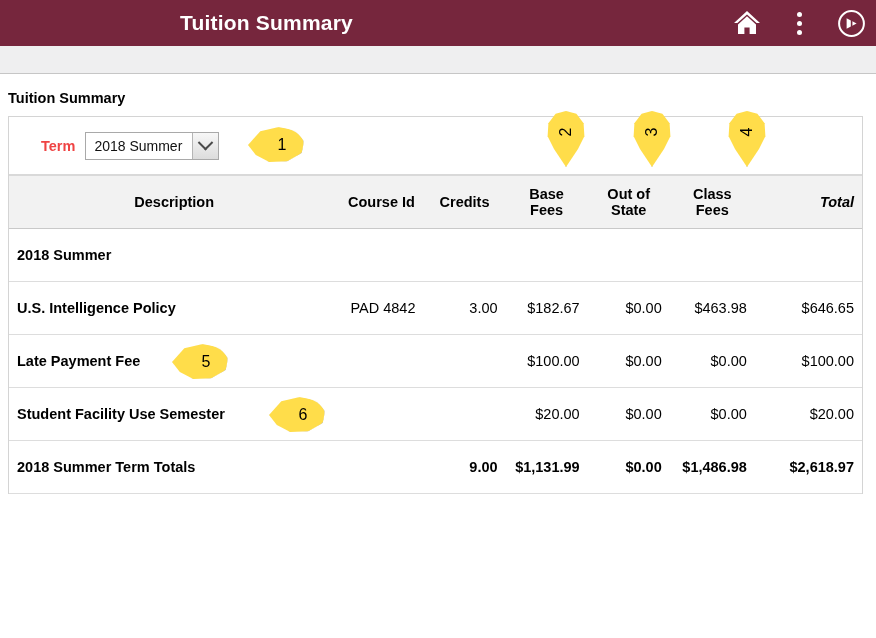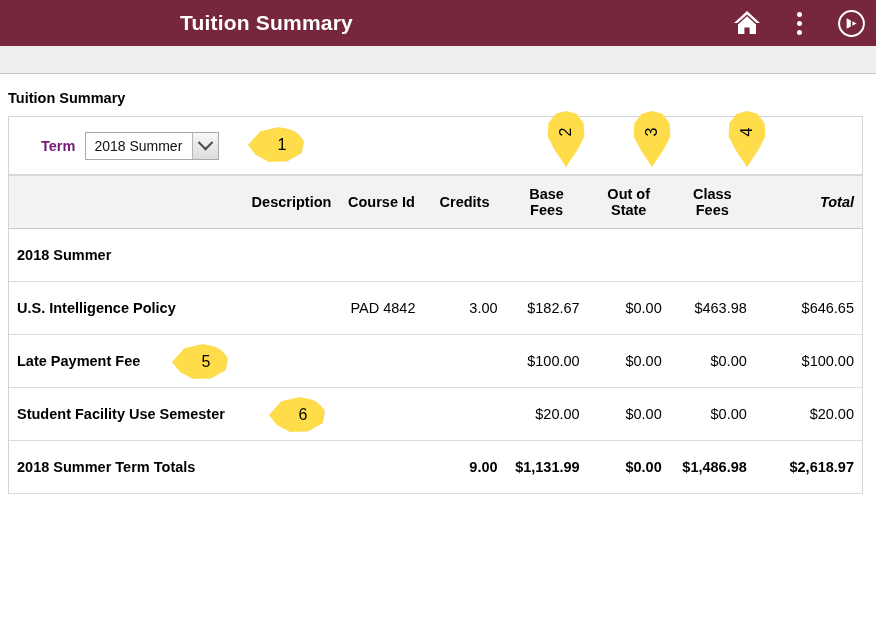--- a/index.html
+++ b/index.html
@@ -90,21 +90,21 @@
     height: 57px;
     display: flex;
     align-items: center;
     padding-left: 32px;
     border-bottom: 1px solid #d9d9d9;
     position: relative;
   }
   .term-label {
     font-size: 14.5px;
     font-weight: bold;
-    color: #701a75;
+    color: #ef4444;
     margin-right: 10px;
   }
   .term-select {
     width: 134px;
     height: 28px;
     border: 1px solid #a9a9a9;
     background: #ffffff;
     display: flex;
     align-items: stretch;
     box-sizing: border-box;
@@ -144,21 +144,21 @@
     border-top: 1px solid #d9d9d9;
     border-bottom: 1px solid #c9c9c9;
     font-size: 14.5px;
     font-weight: bold;
     color: #000;
     padding: 10px 8px;
     height: 50px;
     vertical-align: middle;
     box-sizing: border-box;
   }
-  th.col-desc   { width: 330px; text-align: right; margin-left: 24px; }
+  th.col-desc   { width: 330px; text-align: center; margin-left: 24px; }
   th.col-course { width: 84px;  text-align: center; }
   th.col-cred   { width: 82px;  text-align: center; }
   th.col-base   { width: 82px;  text-align: center; }
   th.col-oos    { width: 82px;  text-align: center; }
   th.col-class  { width: 85px;  text-align: center; }
   th.col-total  { width: 107px; text-align: right; padding-right: 10px; font-style: italic;}
 
   table.tuition tbody td {
     border-bottom: 1px solid #dddddd;
     font-size: 14.5px;

